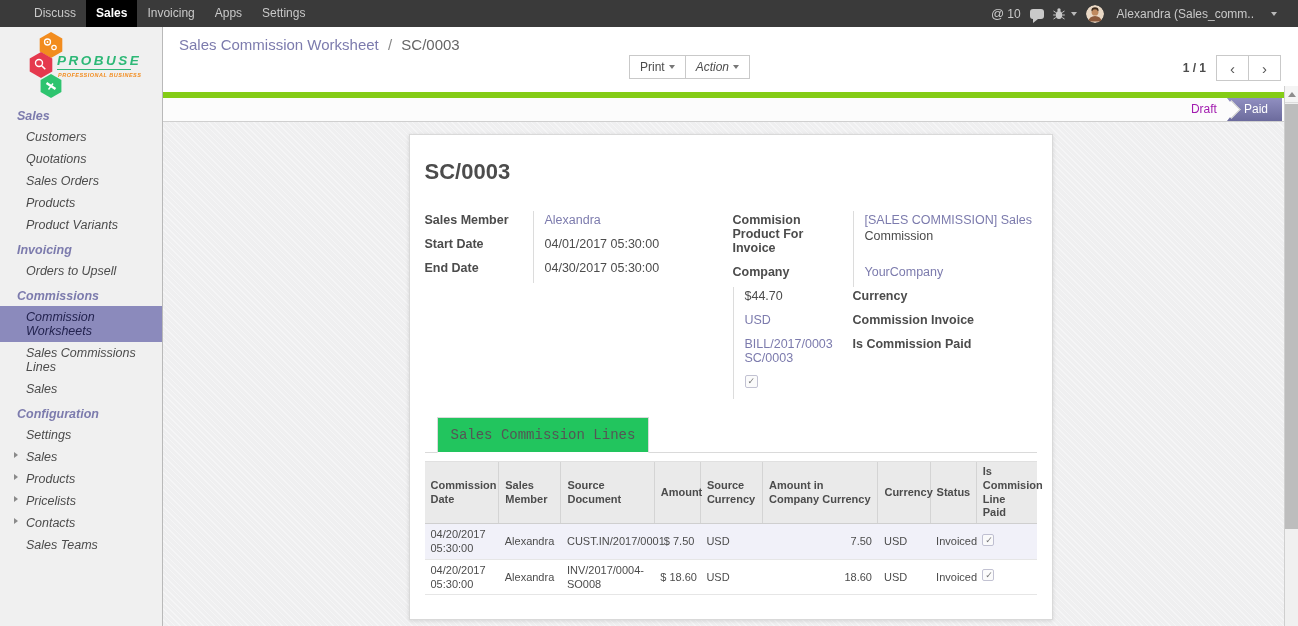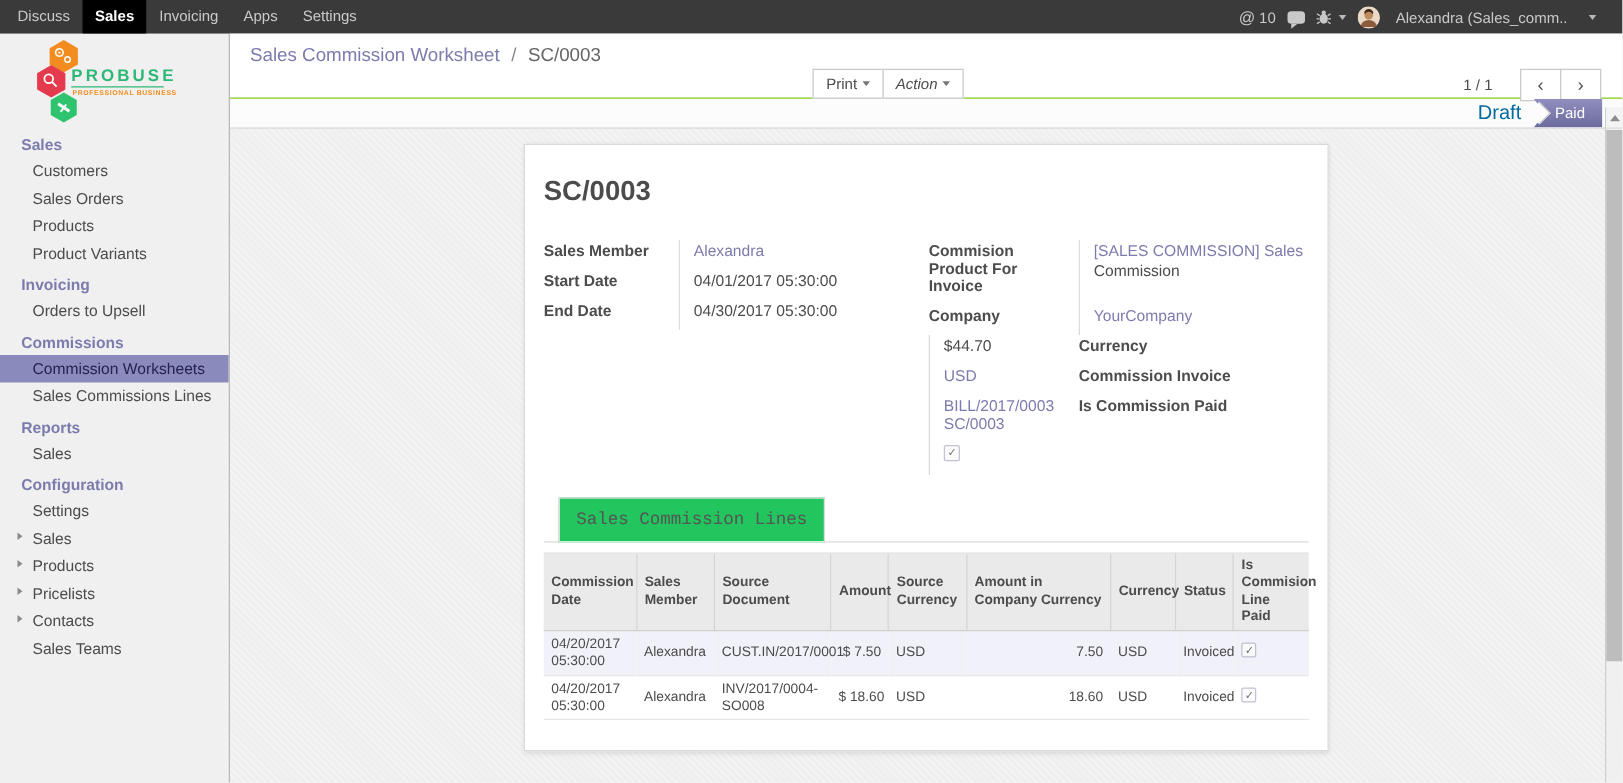--- a/index.html
+++ b/index.html
@@ -2,83 +2,83 @@
 <html><head>
 <meta charset="utf-8">
 <style>
   * { box-sizing: border-box; margin: 0; padding: 0; }
   html,body { width:1298px; height:626px; overflow:hidden;
     font-family:"Liberation Sans","DejaVu Sans",sans-serif; background:#f0f0f0; }
 
   
   .topbar { height:27px; background:#3a3a3a; display:flex; align-items:center;
     justify-content:space-between; color:#c9c9c9; font-size:12px; }
-  .tb-left { display:flex; height:100%; padding-left:4px; }
+  .tb-left { display:flex; height:100%; padding-left:24px; }
   .tb-item { line-height:27px; padding:0 10px; cursor:pointer; color:#c9c9c9; }
   .tb-item.active { background:#000; color:#fff; font-weight:bold; }
   .tb-right { display:flex; align-items:center; gap:9px; padding-right:21px; height:100%; }
   .tb-activity { display:flex; align-items:center; gap:3px; }
   .at-icon::before { content:"@"; font-size:13px; color:#c9c9c9; }
   .bubble { display:inline-block; width:14px; height:10px; background:#c9c9c9;
     border-radius:3px; position:relative; }
   .bubble::after { content:""; position:absolute; left:3px; bottom:-4px;
     border-left:5px solid #c9c9c9; border-bottom:4px solid transparent; }
   .caret-down { display:inline-block; width:0; height:0; border-left:3.5px solid transparent;
     border-right:3.5px solid transparent; border-top:4px solid #b9b9b9; margin-left:4px; }
   .tb-user { display:flex; align-items:center; gap:13px; }
   .avatar { width:18px; height:18px; border-radius:50%; overflow:hidden; display:inline-block; }
   .tb-sep-icons { display:flex; align-items:center; gap:2px; }
 
   
   .layout { display:flex; height:599px; }
-  .sidebar { width:184px; background:#f0f0f0; border-right:1px solid #b9b9b9;
-    overflow:hidden; flex:none; }
+  .sidebar { width:163px; background:#f0f0f0; border-right:1px solid #b9b9b9;
+    overflow:hidden; flex:none;font-style:italic; }
   .main { flex:1; position:relative; display:flex; flex-direction:column; background:#fff; }
 
   
   .logo { position:relative; height:72px; margin-top:3px; }
   .logo svg { position:absolute; left:26px; top:2px; }
   .logo-title { position:absolute; left:57px; top:23px; font-size:13.5px; font-weight:bold;
     color:#2eb877; letter-spacing:2.5px; }
   .logo-underline { position:absolute; left:57px; top:39px; width:74px; height:1px; background:#2eb877; }
   .logo-subtitle { position:absolute; left:58px; top:42px; font-size:5.5px; color:#f28c1e;
     letter-spacing:0.5px; font-weight:bold; }
 
   
   .side-header { padding:7px 0 3px 17px; font-size:12.5px; font-weight:bold; color:#7c7bad; cursor:pointer; }
   .side-item { position:relative; padding:4px 0 4px 26px; font-size:12.5px; color:#4c4c4c; cursor:pointer; }
   .side-item.selected { background:#8b8abc; color:#23234f; }
   .side-caret { position:absolute; left:14px; top:6px; width:0; height:0;
     border-top:3.5px solid transparent; border-bottom:3.5px solid transparent;
     border-left:4.5px solid #8a8a8a; }
 
   
-  .control-panel { height:52px; background:#fff; position:relative; border-bottom:1px solid #84cc16; }
+  .control-panel { height:71px; background:#fff; position:relative; border-bottom:6px solid #84cc16; }
   .breadcrumb { position:absolute; left:16px; top:9px; font-size:15px; }
   .bc-link { color:#7c7bad; text-decoration:none; cursor:pointer; }
   .bc-sep { color:#888; margin:0 5px; }
   .bc-current { color:#666; }
   .cp-buttons { position:absolute; left:466px; top:28px; display:flex; }
   .btn { background:#fff; border:1px solid #c9c9c9; color:#4c4c4c; font-size:12px;
     padding:4px 10px; cursor:pointer; display:flex; align-items:center; font-family:inherit; }
   .btn + .btn { margin-left:-1px;font-style:italic; }
   .btn .caret-down { border-top-color:#777; }
   .pager { position:absolute; right:17px; top:28px; display:flex; align-items:center; }
-  .pager-value { font-size:12px; color:#4c4c4c; margin-right:22px; }
+  .pager-value { font-size:12px; color:#4c4c4c; margin-right:10px;font-weight:bold; }
   .pager-btns { display:flex; }
   .pg-btn { width:33px; height:26px; background:#fff; border:1px solid #c9c9c9;
     color:#555; cursor:pointer; font-size:15px; line-height:1; font-family:inherit; }
   .pg-btn + .pg-btn { margin-left:-1px; }
   .pg-prev::before { content:"\2039"; }
   .pg-next::before { content:"\203A"; }
 
   
   .statusbar { height:24px; background:#fcfcfc; border-bottom:1px solid #cfcfcf;
     display:flex; align-items:center; justify-content:flex-end; padding-right:16px; }
-  .state-draft { font-size:16px; color:#0369a1; line-height:23px; padding:0 12px; cursor:pointer; }
+  .state-draft { font-size:12px; color:#a21caf; line-height:23px; padding:0 12px; cursor:pointer; }
   .sb-sep { width:13px; height:13px; border-top:1px solid #c8c8c8; border-right:1px solid #c8c8c8;
     transform:rotate(45deg); background:#fcfcfc; position:relative; z-index:2;
     margin-left:-4px; margin-right:-11px; }
   .state-paid { font-size:12px; color:#fff; line-height:23px; padding:0 14px 0 17px;
     background:linear-gradient(#908fc0,#6c6b9d); cursor:pointer;
     clip-path:polygon(0 0,100% 0,100% 100%,0 100%,9px 50%); }
 
   
   .content { flex:1; background-color:#efeff0;
     background-image:repeating-linear-gradient(45deg, rgba(255,255,255,.4) 0 1px, transparent 1px 4px);
@@ -195,32 +195,32 @@
         <line x1="27" y1="51.5" x2="22.5" y2="57.5" stroke="#fff" stroke-width="1.4"></line>
       </svg>
       <div class="logo-title">PROBUSE</div>
       <div class="logo-underline"></div>
       <div class="logo-subtitle">PROFESSIONAL BUSINESS</div>
     </div>
 
     <nav class="side-menu">
       <div class="side-header">Sales</div>
       <div class="side-item">Customers</div>
+      <div class="side-item">Quotations</div>
       <div class="side-item">Sales Orders</div>
       <div class="side-item">Products</div>
       <div class="side-item">Product Variants</div>
 
       <div class="side-header">Invoicing</div>
       <div class="side-item">Orders to Upsell</div>
 
       <div class="side-header">Commissions</div>
       <div class="side-item selected">Commission Worksheets</div>
       <div class="side-item">Sales Commissions Lines</div>
 
-      <div class="side-header">Reports</div>
       <div class="side-item">Sales</div>
 
       <div class="side-header">Configuration</div>
       <div class="side-item">Settings</div>
       <div class="side-item">
         <span class="side-caret"></span>
         <span>Sales</span>
       </div>
       <div class="side-item">
         <span class="side-caret"></span>

